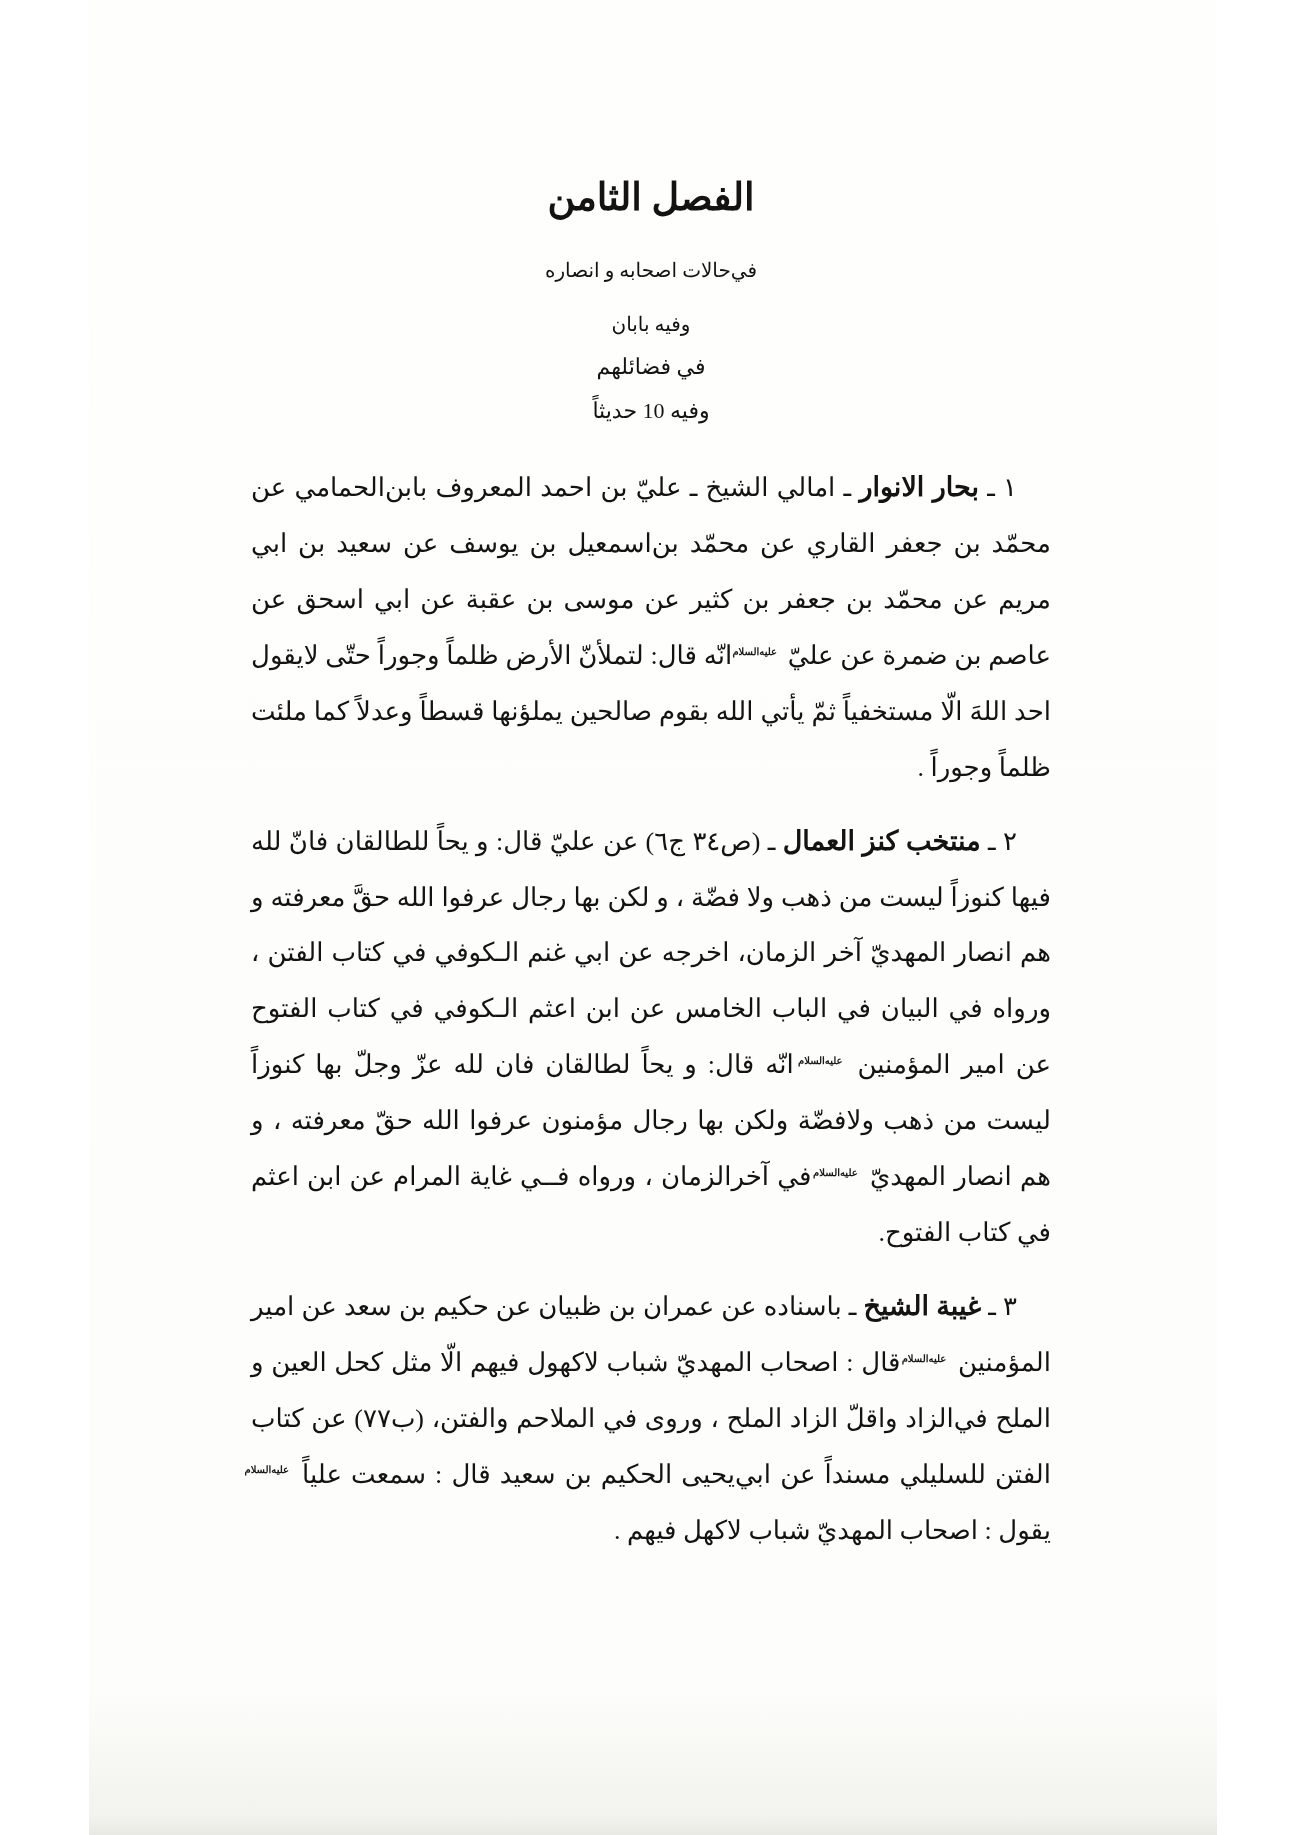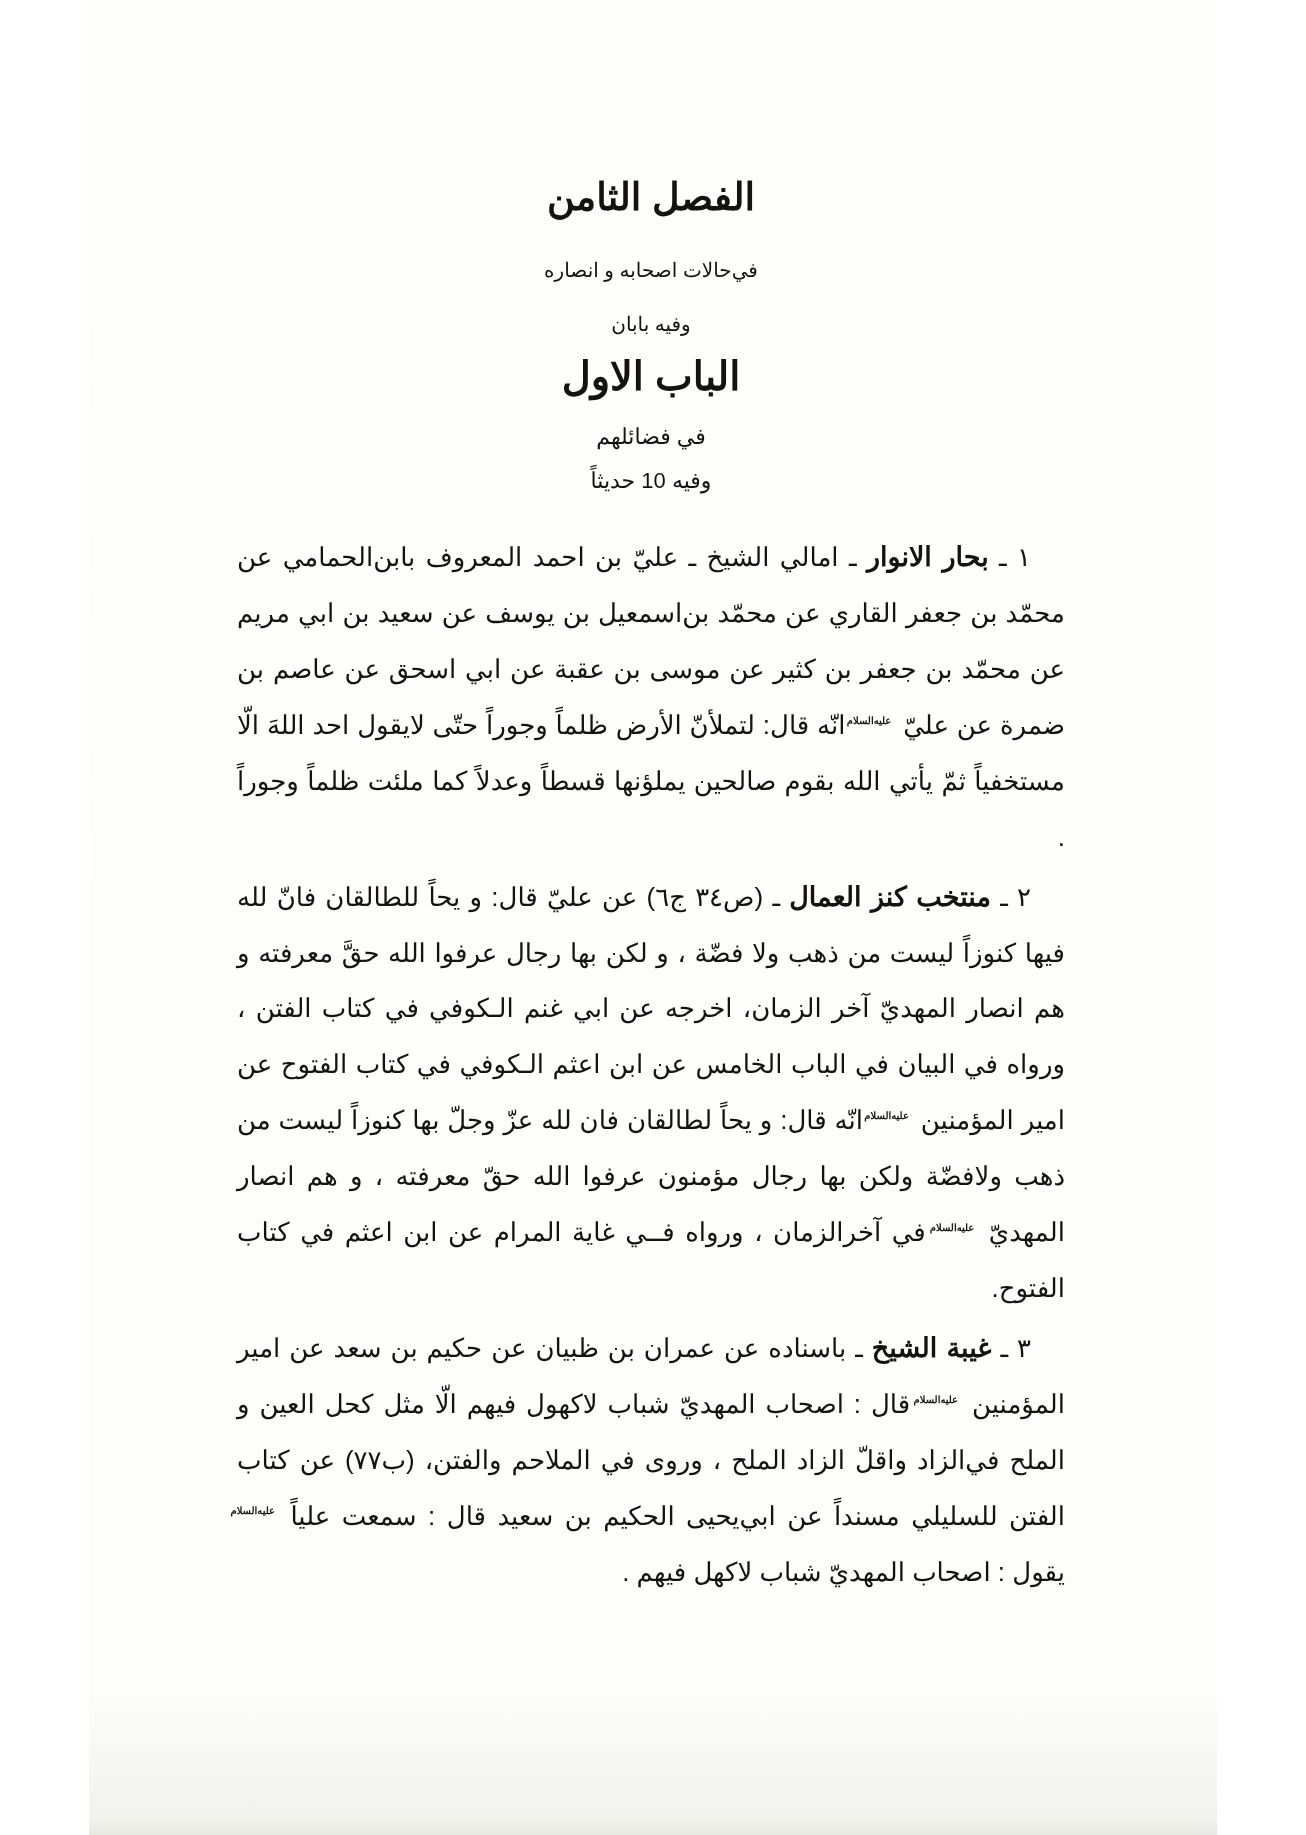--- a/index.html
+++ b/index.html
@@ -9,21 +9,21 @@
   }
   .page {
     position: relative;
     width: 1128px;
     height: 1835px;
     margin: 0 auto;
     background: linear-gradient(180deg, #fefefd 0%, #fdfdfb 92%, #f2f2ee 99%, #e9e9e4 100%);
     box-sizing: border-box;
     padding: 178px 150px 0 146px;
     direction: rtl;
-    font-family: Liberation Sans, sans-serif;
+    font-family: Liberation Serif, serif;
     color: #151310;
     overflow: hidden;
   }
   .headings { text-align: center; }
   .h-chapter {
     font-size: 38px;
     font-weight: bold;
     line-height: 1;
     margin: 0 0 44px 0;
   }
@@ -52,21 +52,21 @@
     font-size: 22px;
     line-height: 1;
     margin: 0 0 36px 0;
   }
   .body-text {
     font-size: 26px;
     line-height: 2.15;
     text-align: justify;
   }
   .para {
-    margin: 2px;
+    margin: 16px;
     text-indent: 34px;
   }
   .num {
     font-weight: normal;
   }
   .lead {
     font-weight: bold;
     font-size: 27px;
   }
   .honorific {
@@ -85,21 +85,20 @@
 </style>
 </head>
 <body>
 
 <div class="page">
 
   <header class="headings">
     <h1 class="h-chapter">الفصل الثامن</h1>
     <div class="h-sub">في‌حالات اصحابه و انصاره</div>
     <div class="h-note">وفيه بابان</div>
-    <h2 class="h-bab">الباب الاول</h2>
     <div class="h-sub2">في فضائلهم</div>
     <div class="h-note2">وفيه 10 حديثاً</div>
   </header>
 
   <main class="body-text">
 
     <p class="para"><span class="num">١ ـ </span><span class="lead">بحار الانوار</span><span> ـ امالي الشيخ ـ عليّ بن احمد المعروف بابن‌الحمامي عن محمّد بن جعفر القاري عن محمّد بن‌اسمعيل بن يوسف عن سعيد بن ابي مريم عن محمّد بن جعفر بن كثير عن موسى بن عقبة عن ابي اسحق عن عاصم بن ضمرة عن عليّ </span><span class="honorific">عليه‌السلام</span><span> انّه قال: لتملأنّ الأرض ظلماً وجوراً حتّى لايقول احد اللهَ الّا مستخفياً ثمّ يأتي الله بقوم صالحين يملؤنها قسطاً وعدلاً كما ملئت ظلماً وجوراً .</span></p>
 
     <p class="para"><span class="num">٢ ـ </span><span class="lead">منتخب كنز العمال</span><span> ـ (ص٣٤ ج٦) عن عليّ قال: و يحاً للطالقان فانّ لله فيها كنوزاً ليست من ذهب ولا فضّة ، و لكن بها رجال عرفوا الله حقَّ معرفته و هم انصار المهديّ آخر الزمان، اخرجه عن ابي غنم الـكوفي في كتاب الفتن ، ورواه في البيان في الباب الخامس عن ابن اعثم الـكوفي في كتاب الفتوح عن امير المؤمنين </span><span class="honorific">عليه‌السلام</span><span> انّه قال: و يحاً لطالقان فان لله عزّ وجلّ بها كنوزاً ليست من ذهب ولافضّة ولكن بها رجال مؤمنون عرفوا الله حقّ معرفته ، و هم انصار المهديّ </span><span class="honorific">عليه‌السلام</span><span> في آخرالزمان ، ورواه فــي غاية المرام عن ابن اعثم في كتاب الفتوح.</span></p>
 

